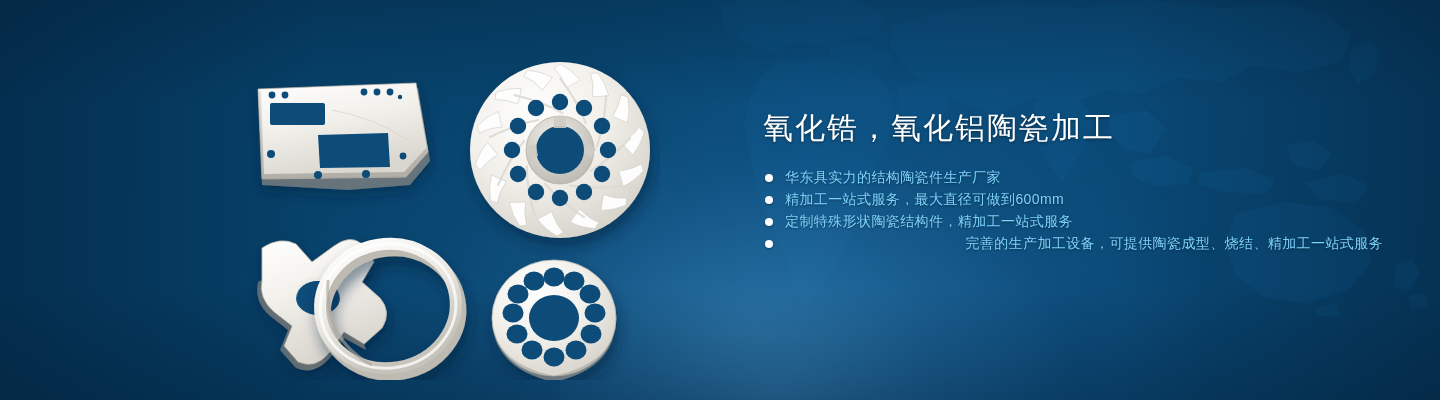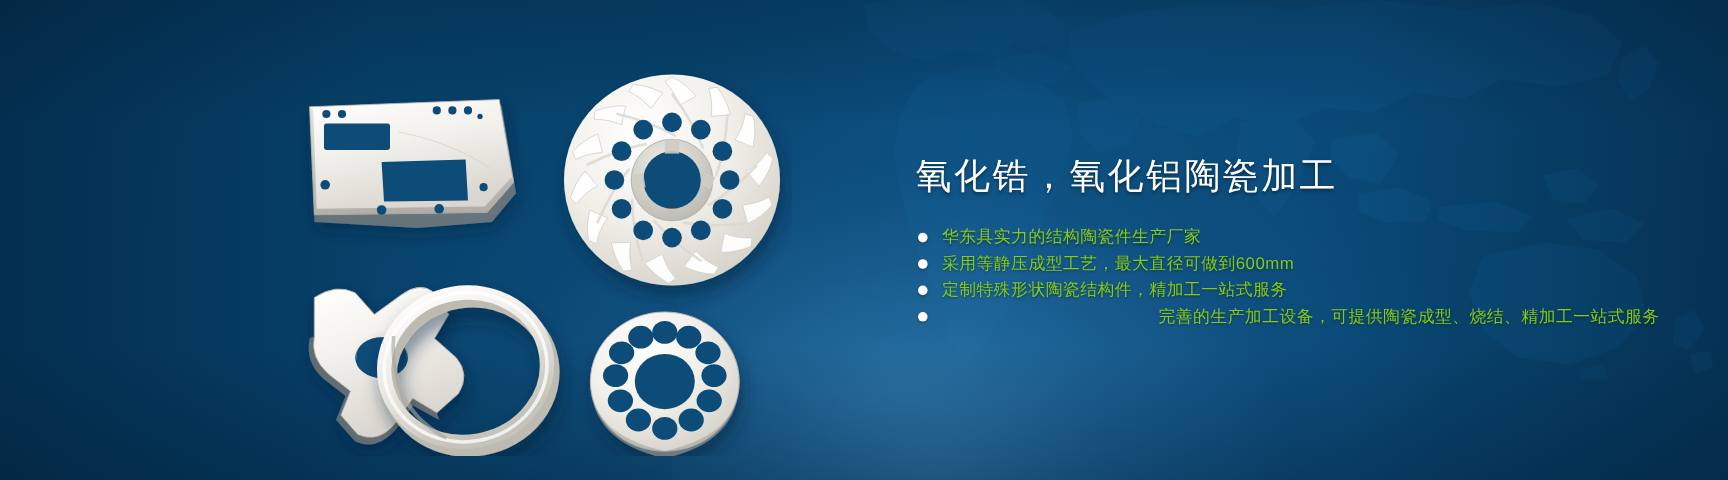--- a/index.html
+++ b/index.html
@@ -85,21 +85,20 @@
     height: 340px;
   }
   .products svg { display: block; }
 
   
   .copy {
     position: absolute;
     left: 763px;
     top: 108px;
     width: 620px;
-    margin-top: 20px;
   }
   .headline {
     margin: 0;
     font-size: 30px;
     line-height: 40px;
     font-weight: normal;
     letter-spacing: 2px;
     color: #ffffff;
     text-shadow: 0 1px 3px rgba(0,0,0,0.45);
     white-space: nowrap;
@@ -108,21 +107,21 @@
     list-style: none;
     margin: 22px 0 0 2px;
     padding: 0;
   }
   .bullet {
     position: relative;
     padding-left: 20px;
     margin-bottom: 7px;
     font-size: 14px;
     line-height: 15px;
-    color: #84cc16;
+    color: #7dd3fc;
     letter-spacing: 0.4px;
     text-shadow: 0 1px 2px rgba(0,0,0,0.40);
     white-space: nowrap;
   }
   .bullet:last-child { margin-bottom: 0; text-align: right; }
   .bullet .dot {
     position: absolute;
     left: 0;
     top: 4px;
     width: 8px;
@@ -343,21 +342,21 @@
   <div class="copy">
     <h1 class="headline">氧化锆，氧化铝陶瓷加工</h1>
 
     <ul class="bullets">
       <li class="bullet">
         <span class="dot"></span>
         <span>华东具实力的结构陶瓷件生产厂家</span>
       </li>
       <li class="bullet">
         <span class="dot"></span>
-        <span>采用等静压成型工艺，最大直径可做到600mm</span>
+        <span>精加工一站式服务，最大直径可做到600mm</span>
       </li>
       <li class="bullet">
         <span class="dot"></span>
         <span>定制特殊形状陶瓷结构件，精加工一站式服务</span>
       </li>
       <li class="bullet">
         <span class="dot"></span>
         <span>完善的生产加工设备，可提供陶瓷成型、烧结、精加工一站式服务</span>
       </li>
     </ul>

